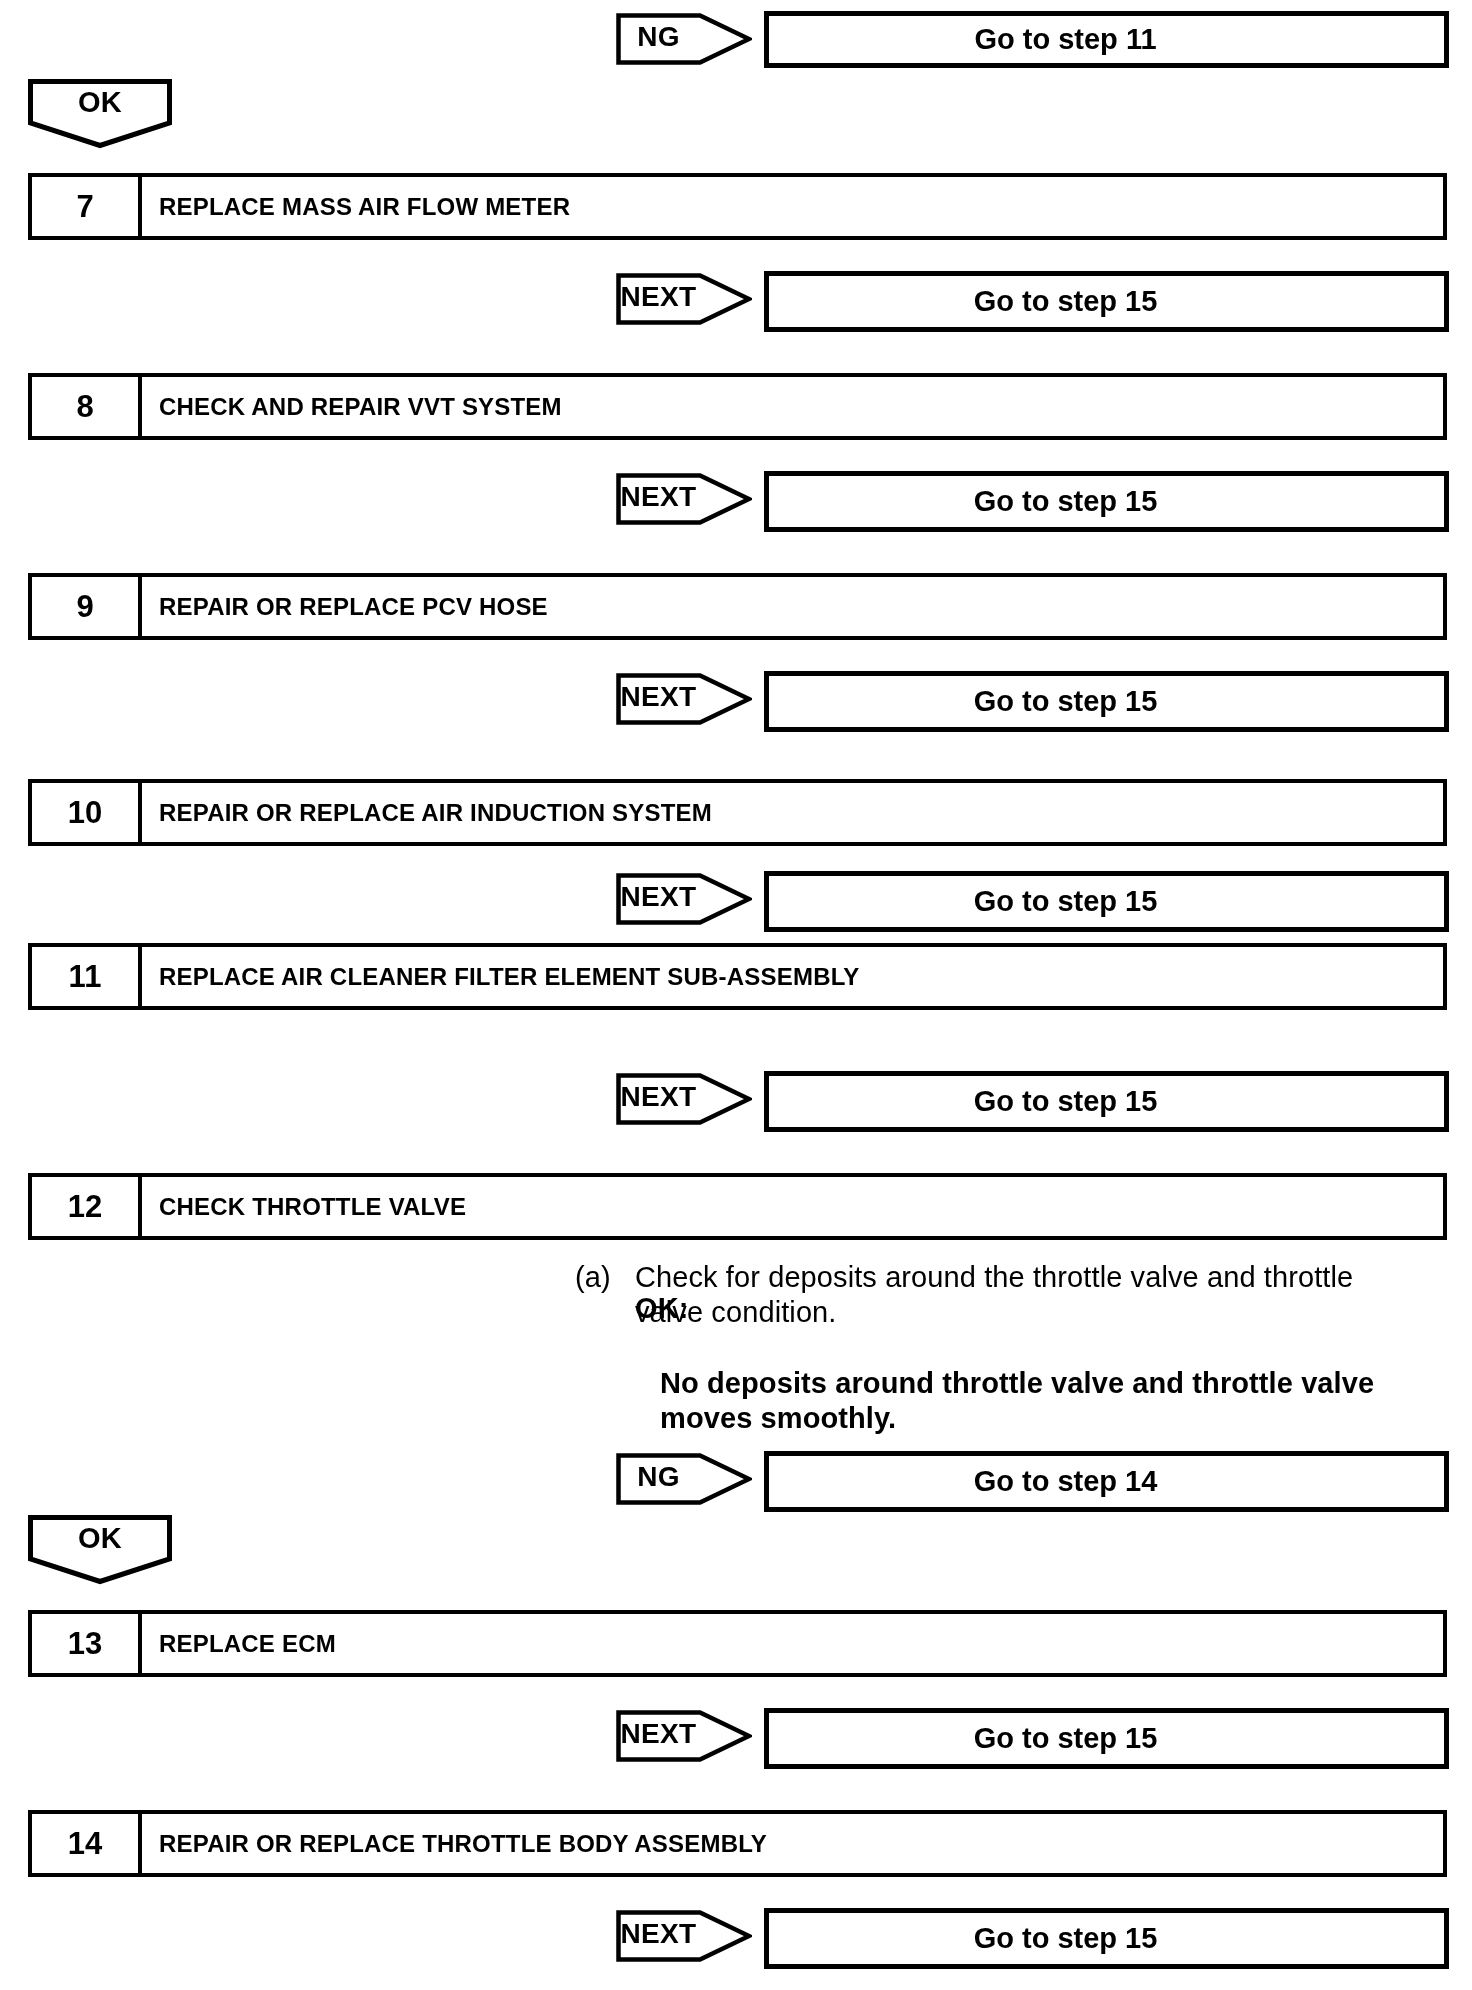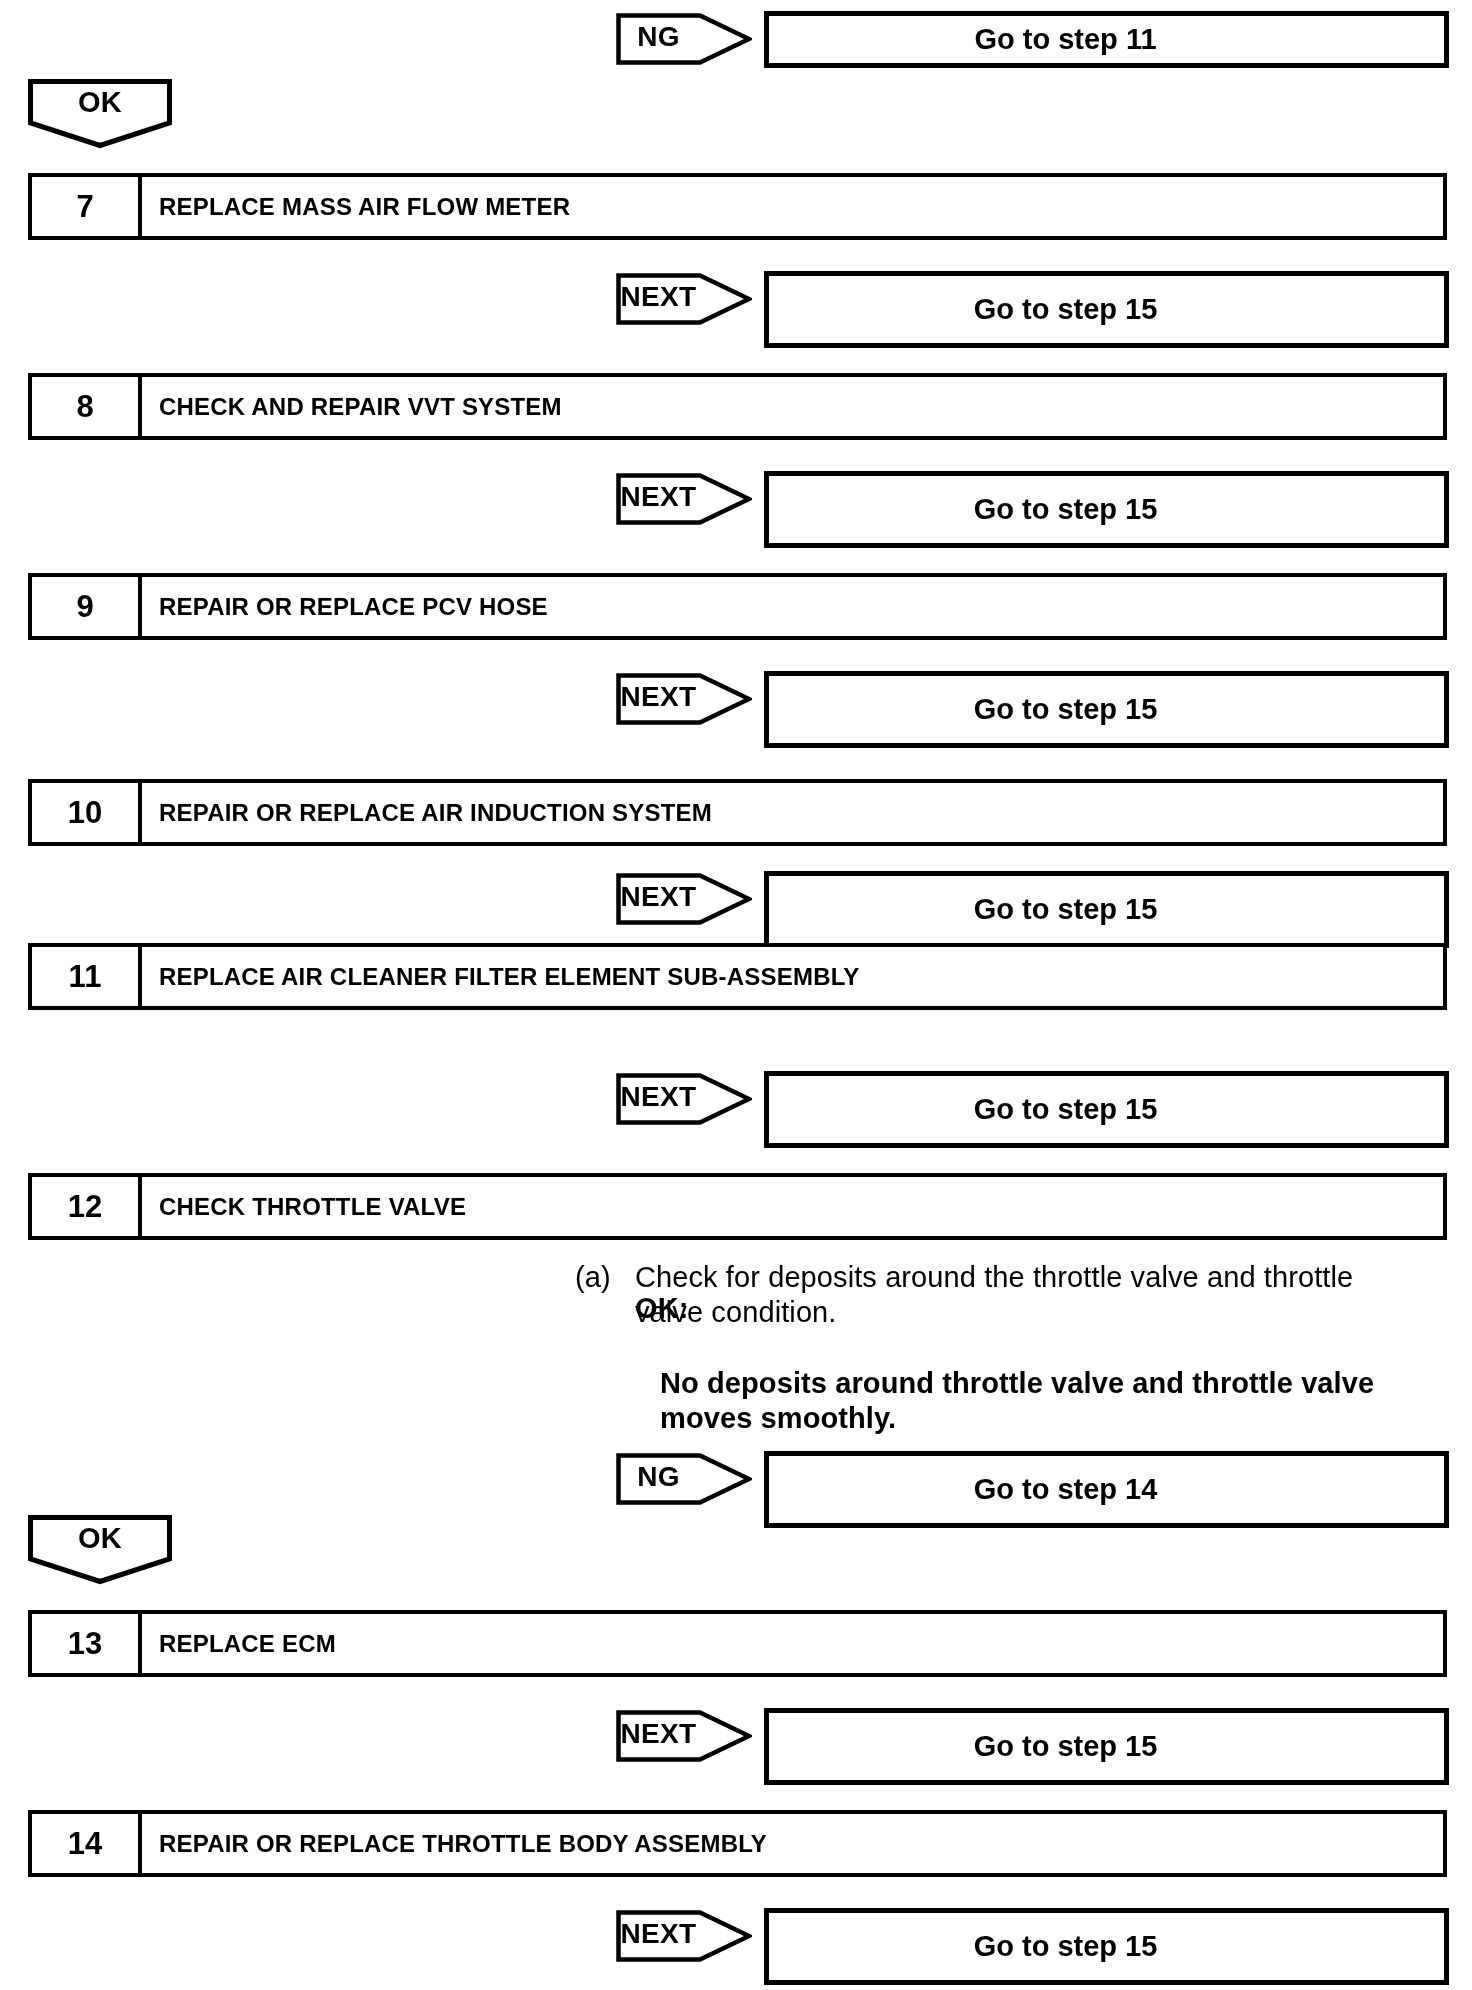--- a/index.html
+++ b/index.html
@@ -15,21 +15,21 @@
   .stepnum{
     width:110px;border-right:4px solid #000;box-sizing:border-box;
     display:flex;align-items:center;justify-content:center;
     font-weight:bold;font-size:31px;
   }
   .steptitle{
     flex:1;display:flex;align-items:center;padding-left:17px;
     font-weight:bold;font-size:24px;letter-spacing:.2px;white-space:nowrap;
   }
   
-  .branchrow{position:absolute;left:616px;width:833px;height:77px;}
+  .branchrow{position:absolute;left:616px;width:833px;height:61px;}
   .branchrow.short{height:57px;}
   .pent{position:absolute;left:0;top:2px;}
   .pentlabel{
     position:absolute;left:0;top:2px;width:85px;height:48px;
     display:flex;align-items:center;justify-content:center;
     font-weight:bold;font-size:28px;letter-spacing:.3px;
   }
   .gobox{
     position:absolute;left:148px;top:0;right:0;height:100%;
     border:5px solid #000;box-sizing:border-box;background:#fff;

